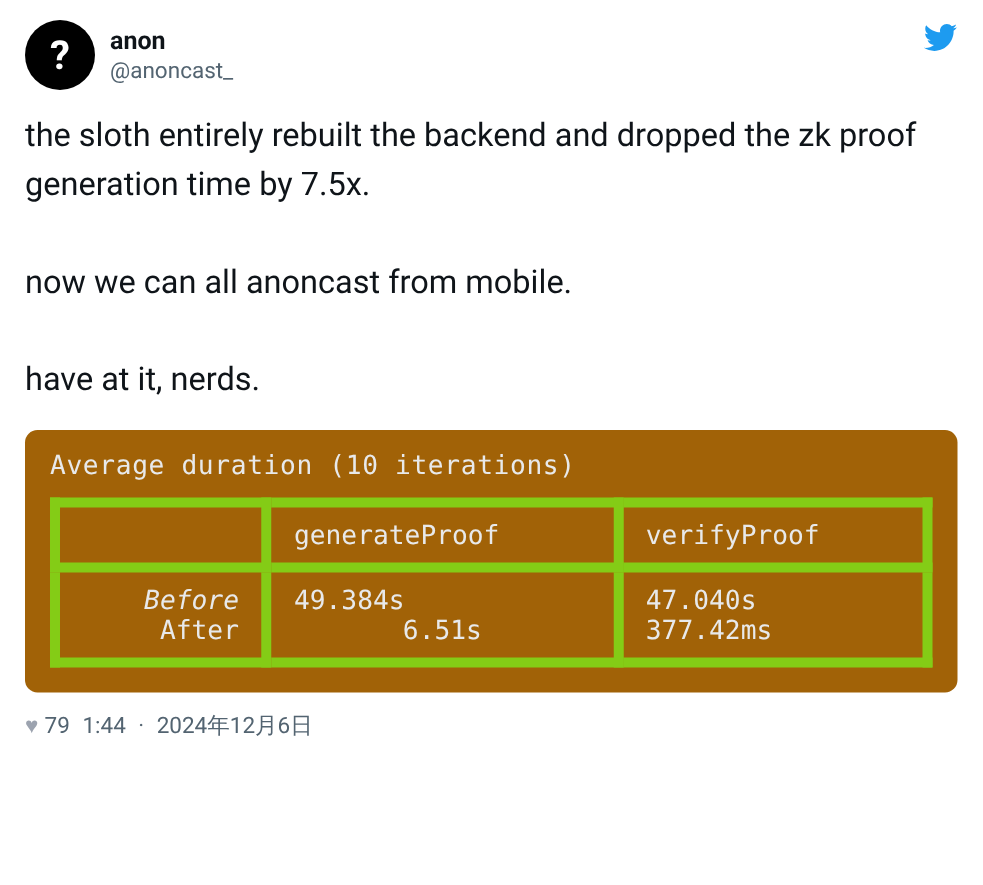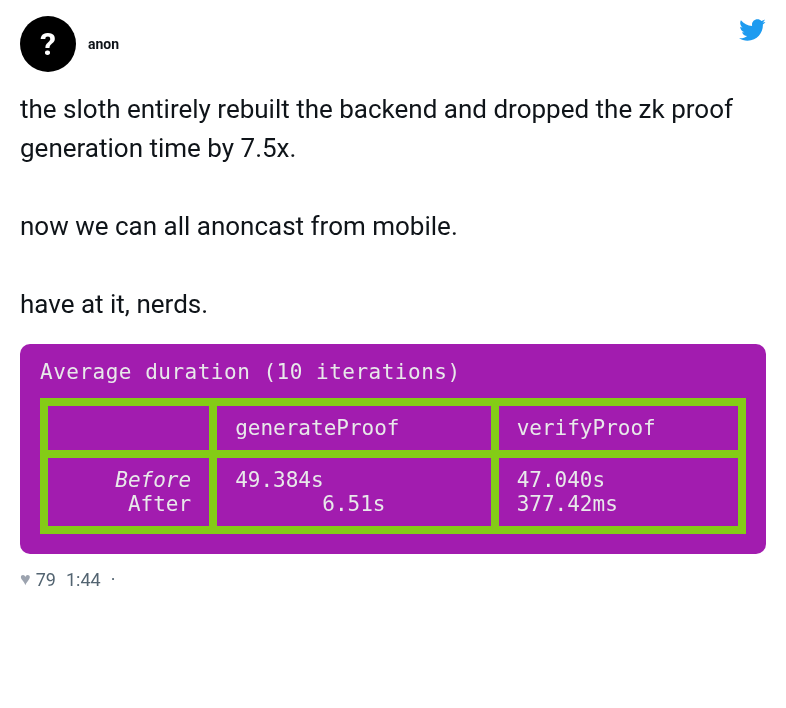--- a/index.html
+++ b/index.html
@@ -36,39 +36,39 @@
       font-size: 32px;
       font-weight: bold;
     }
     .author-names {
       display: flex;
       flex-direction: column;
       line-height: 1.3;
     }
     .display-name {
       font-weight: 700;
-      font-size: 14px;
+      font-size: 20px;
       color: #0f1419;
     }
     .handle {
       font-size: 18px;
       color: #536471;
     }
     .bird-icon {
       color: #1d9bf0;
     }
     .tweet-body {
       font-size: 26px;
       line-height: 1.5;
       color: #0f1419;
       margin-bottom: 20px;
       white-space: pre-wrap;
     }
     .code-block {
-      background: #a21caf;
+      background: #a16207;
       border-radius: 10px;
       padding: 16px 20px 20px 20px;
       color: #e8e9ea;
       font-family: "SF Mono", Menlo, Monaco, Consolas, monospace;
       font-size: 21px;
       margin-bottom: 14px;
     }
     .code-title {
       margin-bottom: 14px;
       letter-spacing: 0.5px;
@@ -121,20 +121,21 @@
 </head>
 <body>
 
 <div class="tweet-header">
   <div class="author-block">
     <div class="avatar">
       <span>?</span>
     </div>
     <div class="author-names">
       <span class="display-name">anon</span>
+      <span class="handle">@anoncast_</span>
     </div>
   </div>
   <div class="bird-icon">
     <svg width="28" height="28" viewBox="0 0 24 24" fill="currentColor">
       <path d="M23.643 4.937c-.835.37-1.732.62-2.675.733.962-.576 1.7-1.49 2.048-2.578-.9.534-1.897.922-2.958 1.13-.85-.904-2.06-1.47-3.4-1.47-2.572 0-4.658 2.086-4.658 4.66 0 .364.042.718.12 1.06-3.873-.195-7.304-2.05-9.602-4.868-.4.69-.63 1.49-.63 2.342 0 1.616.823 3.043 2.072 3.878-.764-.025-1.482-.234-2.11-.583v.06c0 2.257 1.605 4.14 3.737 4.568-.392.106-.803.162-1.227.162-.3 0-.593-.028-.877-.082.593 1.85 2.313 3.198 4.352 3.234-1.595 1.25-3.604 1.995-5.786 1.995-.376 0-.747-.022-1.112-.065 2.062 1.323 4.51 2.093 7.14 2.093 8.57 0 13.255-7.098 13.255-13.254 0-.2-.005-.402-.014-.602.91-.658 1.7-1.477 2.323-2.41z"></path>
     </svg>
   </div>
 </div>
 
 <div class="tweet-body">the sloth entirely rebuilt the backend and dropped the zk proof generation time by 7.5x.
@@ -168,13 +169,14 @@
   </table>
 </div>
 
 <div class="tweet-footer">
   <div class="like-group">
     <span class="heart-icon">♥</span>
     <span>79</span>
   </div>
   <span>1:44</span>
   <span class="dot">·</span>
+  <span>2024年12月6日</span>
 </div>
 
 </body></html>

